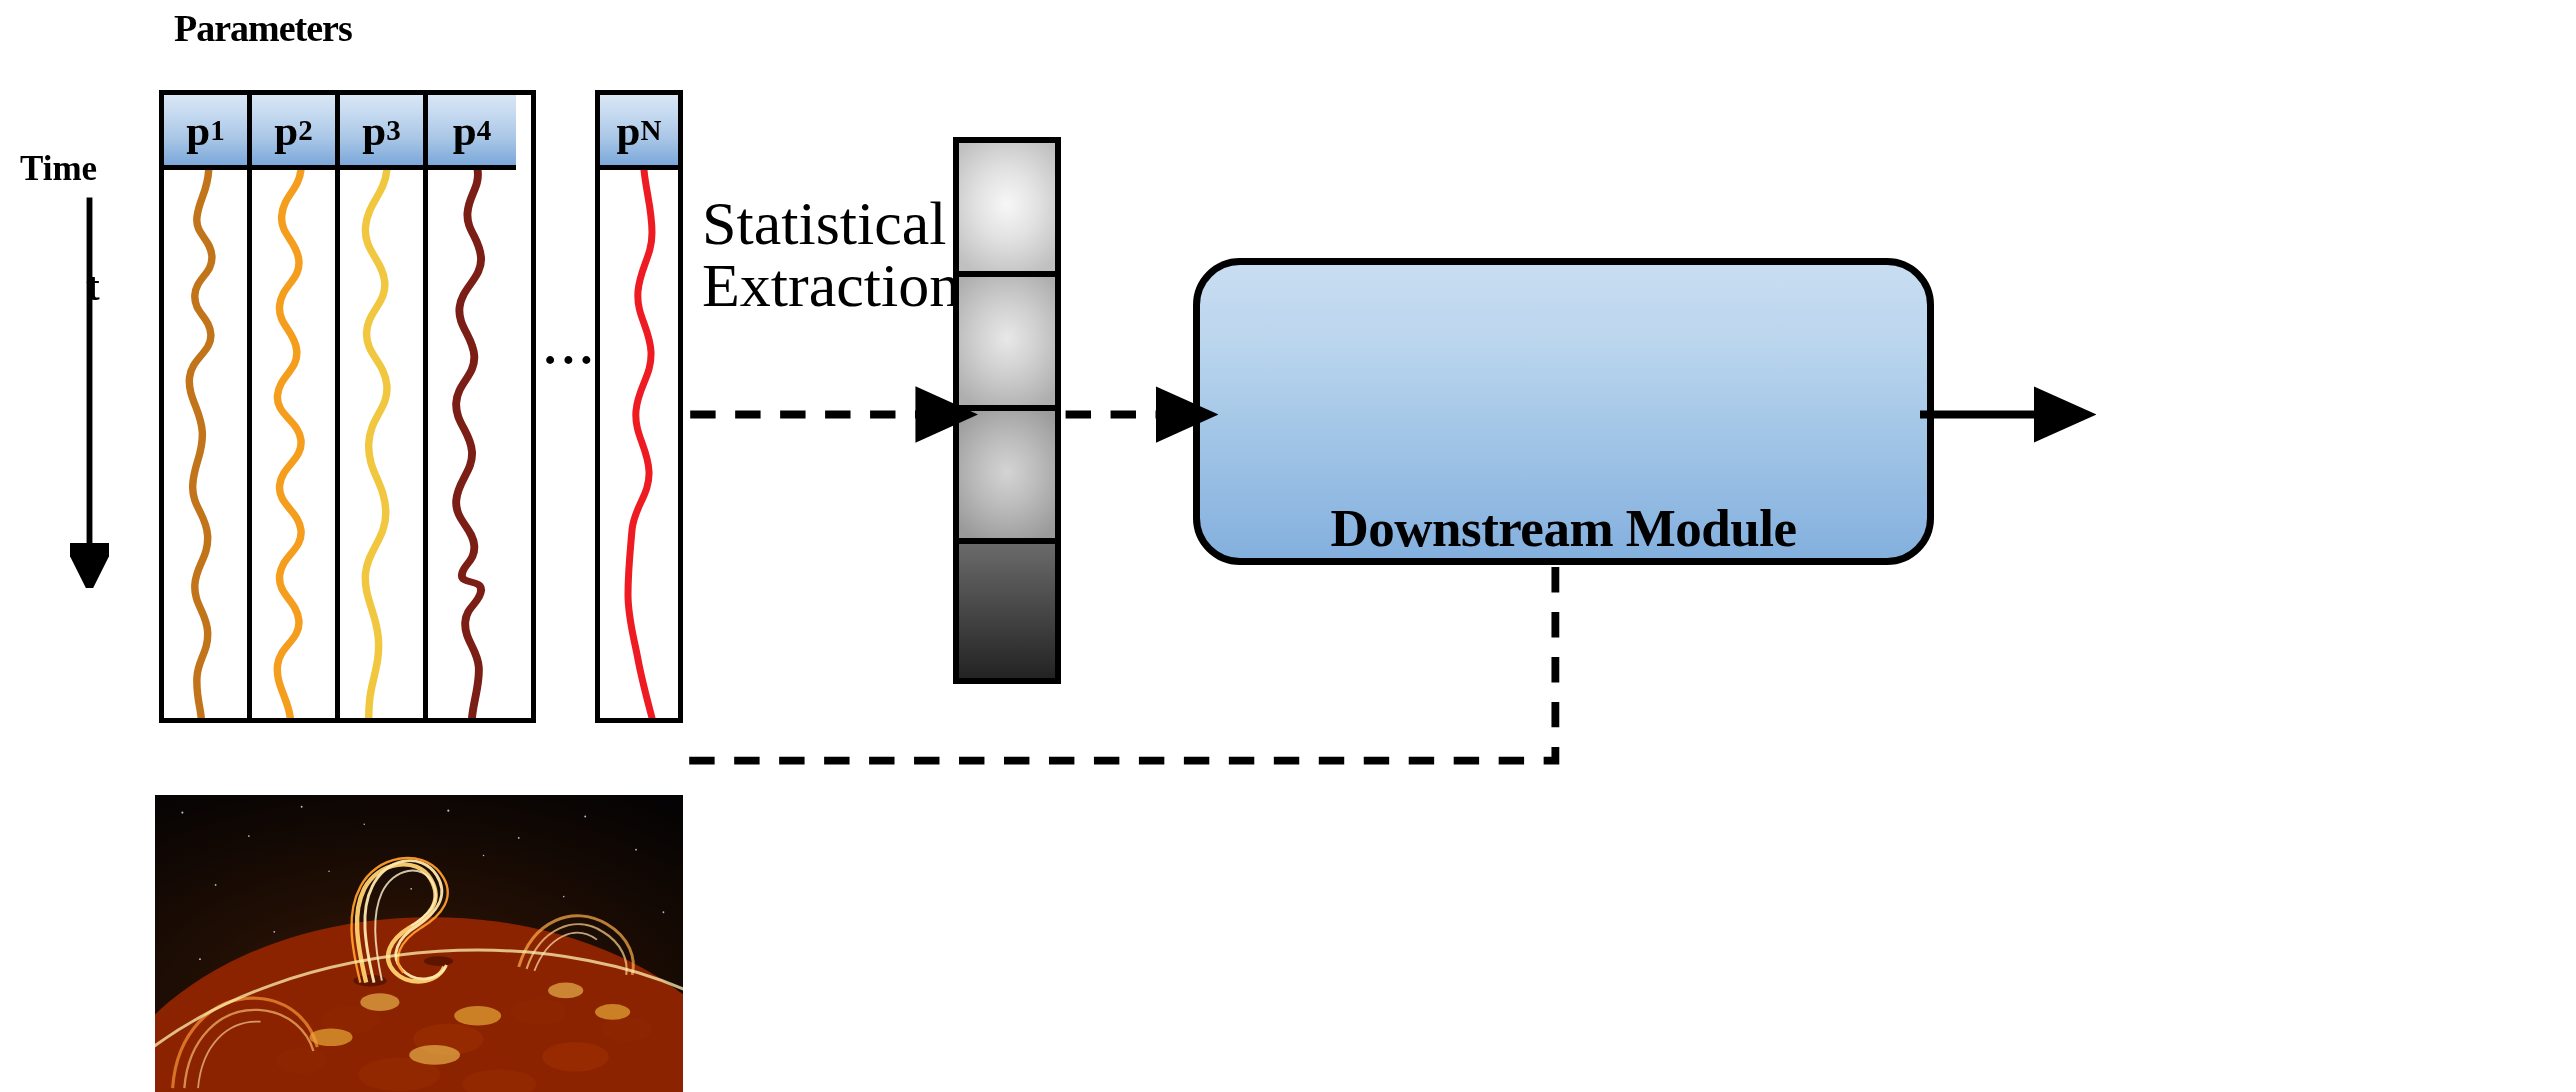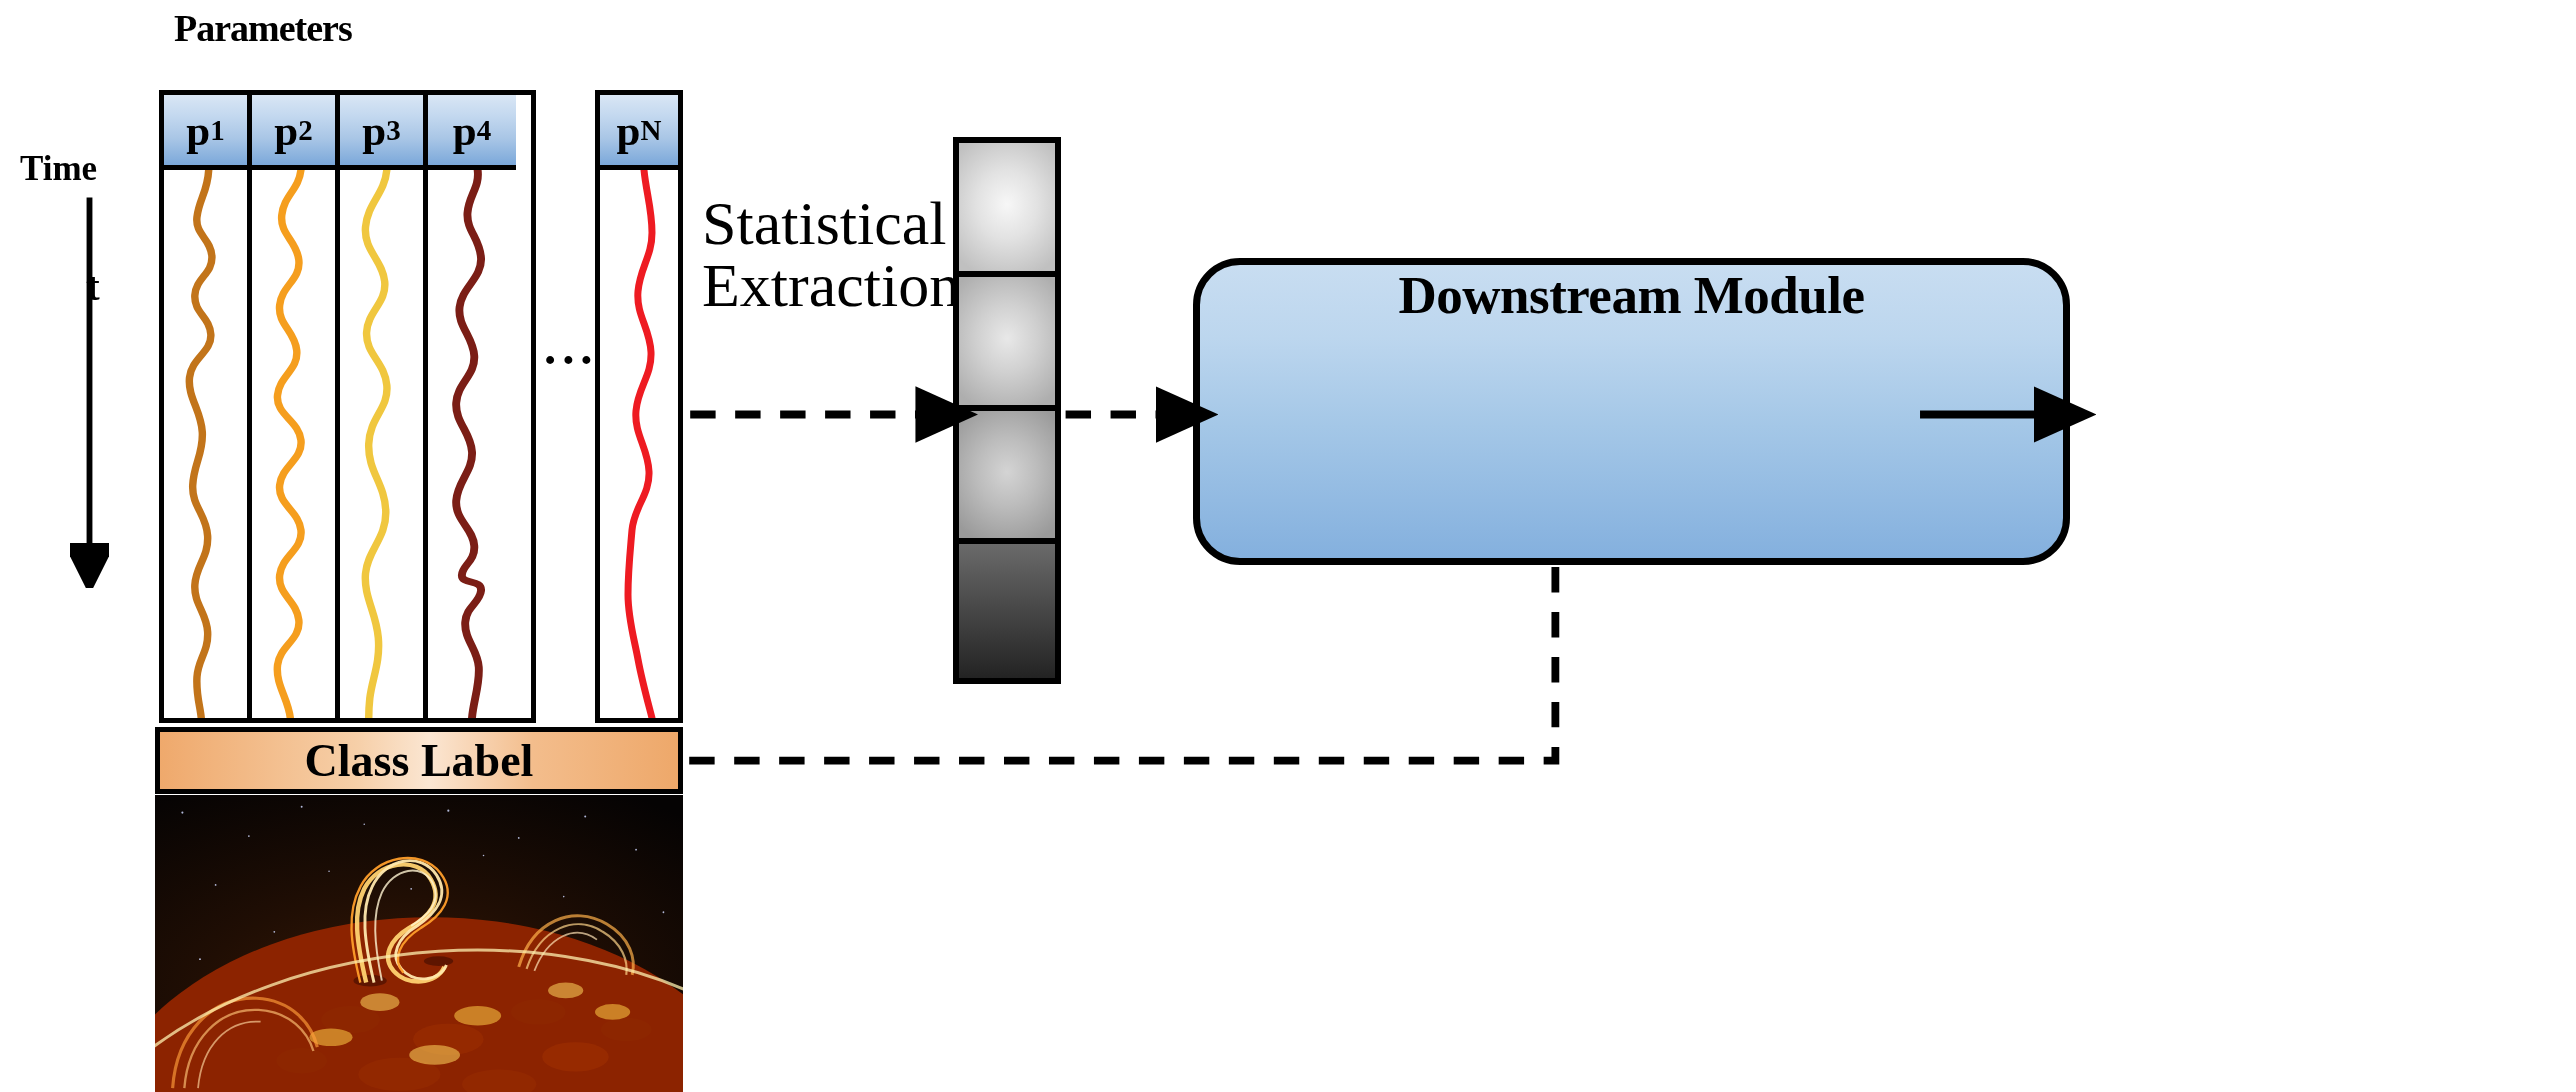--- a/index.html
+++ b/index.html
@@ -43,24 +43,24 @@
   
   #sfe{position:absolute;left:702px;top:192px;font-size:62px;line-height:62px;color:#000;}
 
   
   #fvec{position:absolute;left:953px;top:137px;width:108px;height:547px;
         border:6.8px solid #000;box-sizing:border-box;background:#777;}
   #fvec .cell{position:relative;height:25%;box-sizing:border-box;border-bottom:6.8px solid #000;}
   #fvec .cell.lastc{border-bottom:none;}
 
   
-  #dsm{position:absolute;left:1193px;top:258px;width:877px;height:307px;
+  #dsm{position:absolute;left:1193px;top:258px;width:741px;height:307px;
        border:7.8px solid #000;border-radius:47px;box-sizing:border-box;
        background:linear-gradient(to bottom,#c8ddf1 0%,#bcd6ee 25%,#a4c7e7 55%,#84b0de 100%);
-       display:flex;align-items:flex-start;justify-content:center;}
+       display:flex;align-items:flex-end;justify-content:center;}
   #dsm .lbl{font-weight:bold;font-size:53px;color:#000;letter-spacing:-0.5px;}
 
   
   #plabel{position:absolute;left:2070px;top:375px;width:469px;height:77px;
           border:6.8px solid #000;box-sizing:border-box;
           background:linear-gradient(to right,#eba straightened 0%,#fff 50%,#eeab6e 100%);
           display:flex;align-items:center;justify-content:center;}
   #plabel .lbl{font-weight:bold;font-size:48px;color:#000;}
 
   
@@ -186,23 +186,20 @@
     <div class="cell" style="background:radial-gradient(ellipse 70% 60% at 50% 48%,#e8e8e8 0%,#d0d0d0 45%,#aeaeae 100%);"></div>
     <div class="cell" style="background:radial-gradient(ellipse 70% 60% at 50% 48%,#d4d4d4 0%,#bcbcbc 45%,#9a9a9a 100%);"></div>
     <div class="cell lastc" style="background:linear-gradient(to bottom,#6a6a6a 0%,#4a4a4a 45%,#232323 100%);"></div>
   </div>
 
   <div id="dsm">
     <span class="lbl">Downstream Module</span>
   </div>
 
 
-  <div id="clabel" class="orangefill">
-    <span class="lbl">Class Label</span>
-  </div>
 
   <div id="sun">
     <svg viewBox="0 0 540 305" preserveAspectRatio="none">
       <defs>
         <radialGradient id="sunbody" cx="52%" cy="118%" r="78%">
           <stop offset="0%" stop-color="#ffe9a0"></stop>
           <stop offset="28%" stop-color="#ffc43a"></stop>
           <stop offset="55%" stop-color="#f88908"></stop>
           <stop offset="78%" stop-color="#d94d05"></stop>
           <stop offset="100%" stop-color="#8c2300"></stop>

